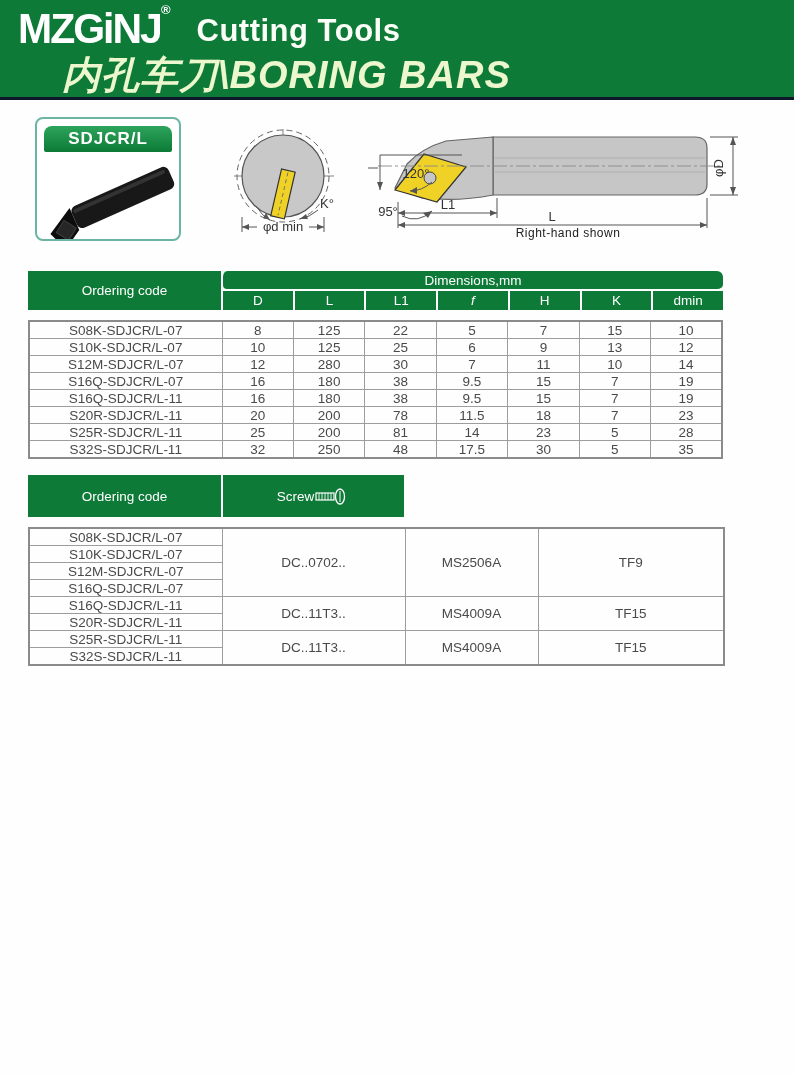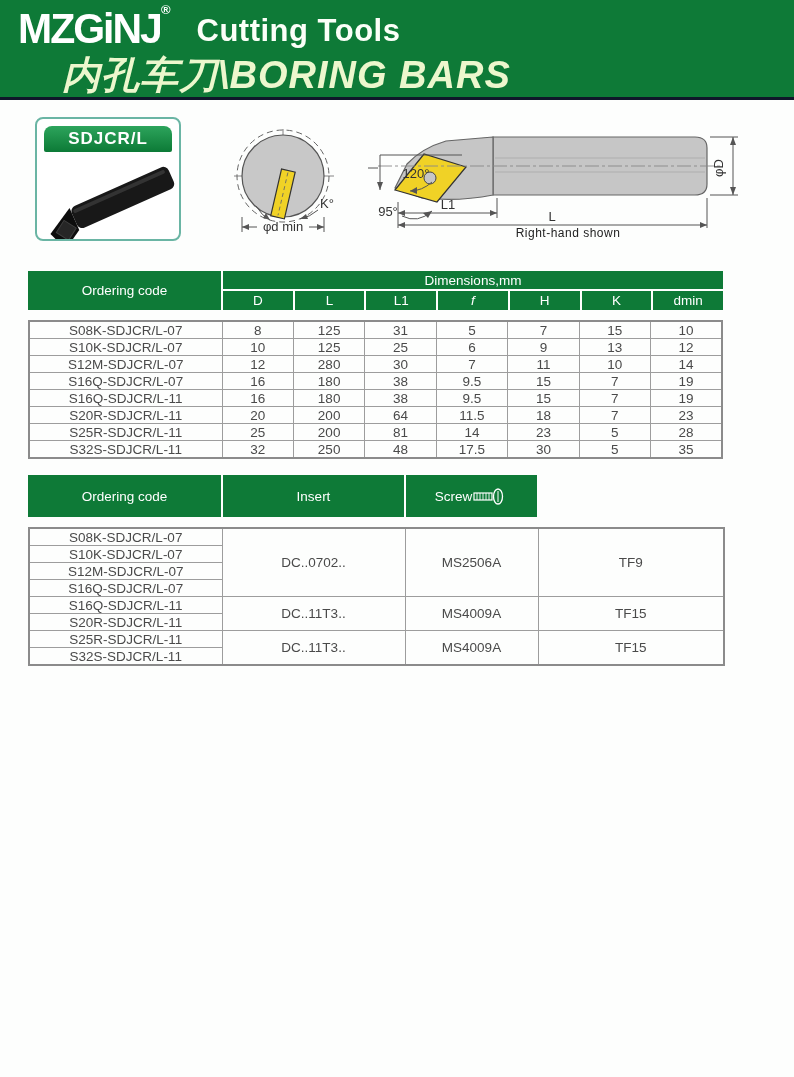--- a/index.html
+++ b/index.html
@@ -50,21 +50,21 @@
   .acc-wrap { top:475px; }
   .ghead { display:grid; width:695px; }
   .dim-ghead { grid-template-columns:193px repeat(7,1fr); grid-template-rows:20px 19px; }
   .acc-ghead { grid-template-columns:193px 183px 133px 186px; grid-template-rows:42px; }
   .hcell {
     background:#0e7a37; color:#fff; display:flex; align-items:center; justify-content:center;
     font-size:13.5px; box-sizing:border-box; border-left:2px solid #fff;
   }
   .hcell.noleft { border-left:none; }
   .code-h { grid-row:1 / 3; grid-column:1; }
-  .group-h { grid-column:2 / 9; border-bottom:2px solid #fff; }
+  .group-h { grid-column:2 / 9; border-bottom:2px solid #fff;border-radius:6px; }
   .hcell.sub:nth-child(6) { font-style:italic; }  
   .hstack { display:flex; flex-direction:row; align-items:center; justify-content:center; line-height:15px; }
   .body-tbl {
     width:695px; border-collapse:collapse; table-layout:fixed; margin-top:10px;
     border:2px solid #8b8b8b;
   }
   .body-tbl td {
     border:1px solid #9d9d9d; text-align:center; color:#4a4a4a;
     font-size:13.5px; height:15px; padding:0.5px 2px; overflow:hidden; white-space:nowrap;
   }
@@ -186,21 +186,21 @@
         <col>
         <col>
         <col>
         <col>
       </colgroup>
     <tbody>
       <tr>
           <td>S08K-SDJCR/L-07</td>
           <td>8</td>
           <td>125</td>
-          <td>31</td>
+          <td>22</td>
           <td>5</td>
           <td>7</td>
           <td>15</td>
           <td>10</td>
         </tr>
       <tr>
           <td>S10K-SDJCR/L-07</td>
           <td>10</td>
           <td>125</td>
           <td>25</td>
@@ -236,21 +236,21 @@
           <td>38</td>
           <td>9.5</td>
           <td>15</td>
           <td>7</td>
           <td>19</td>
         </tr>
       <tr>
           <td>S20R-SDJCR/L-11</td>
           <td>20</td>
           <td>200</td>
-          <td>64</td>
+          <td>78</td>
           <td>11.5</td>
           <td>18</td>
           <td>7</td>
           <td>23</td>
         </tr>
       <tr>
           <td>S25R-SDJCR/L-11</td>
           <td>25</td>
           <td>200</td>
           <td>81</td>
@@ -269,21 +269,20 @@
           <td>5</td>
           <td>35</td>
         </tr>
     </tbody>
   </table>
 </div>
 
 <div class="tbl-wrap acc-wrap">
   <div class="ghead acc-ghead">
     <div class="hcell noleft">Ordering code</div>
-    <div class="hcell">Insert</div>
     <div class="hcell">
       <div class="hstack">
         <span>Screw</span>
         <svg width="36" height="17" viewBox="0 0 36 17">
           <rect x="2" y="5" width="18" height="7" fill="none" stroke="#fff" stroke-width="1.2"></rect>
           <path d="M5,5 V12 M8,5 V12 M11,5 V12 M14,5 V12 M17,5 V12" stroke="#fff" stroke-width="0.9"></path>
           <ellipse cx="26" cy="8.5" rx="4.5" ry="7.5" fill="none" stroke="#fff" stroke-width="1.3"></ellipse>
           <line x1="26" y1="3" x2="26" y2="14" stroke="#fff" stroke-width="1"></line>
         </svg>
       </div>

